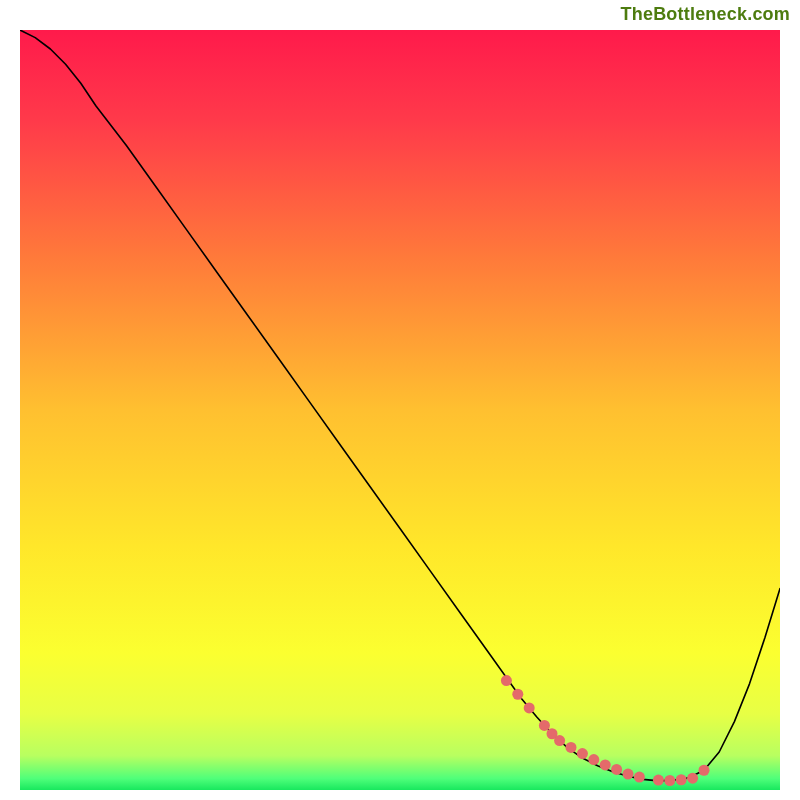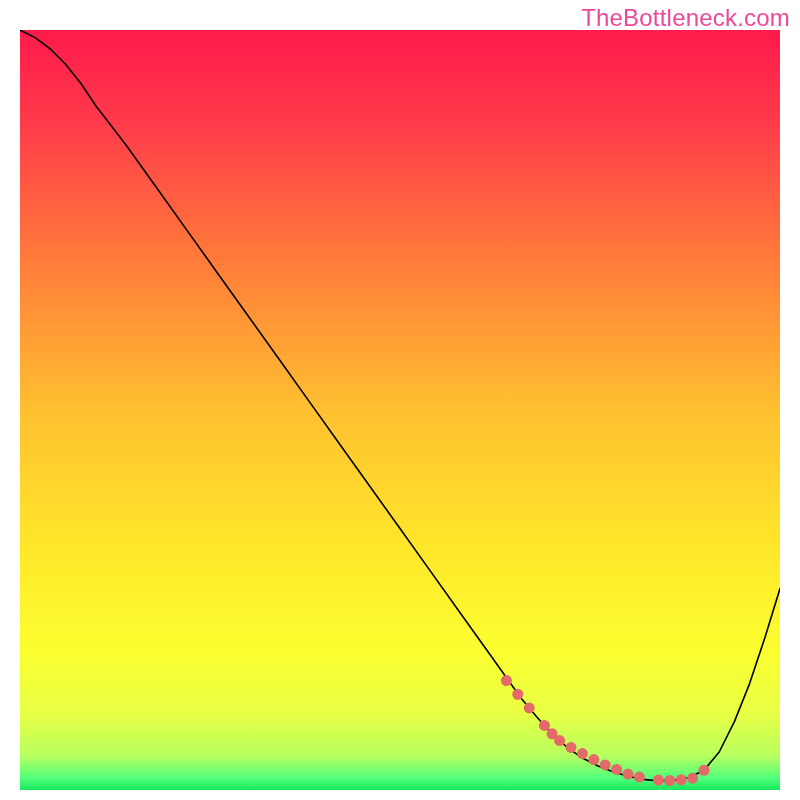--- a/index.html
+++ b/index.html
@@ -13,23 +13,23 @@
   }
   .wrap {
     position: relative;
     width: 800px;
     height: 800px;
   }
   .watermark {
     position: absolute;
     top: 4px;
     right: 10px;
-    color: #ec4899;
-    font-size: 24px;
-    font-weight: 400;
+    color: #4d7c0f;
+    font-size: 18px;
+    font-weight: 700;
     letter-spacing: 0.2px;
     user-select: none;
   }
   .plot-area {
     position: absolute;
     left: 20px;
     top: 30px;
     width: 760px;
     height: 760px;
   }

